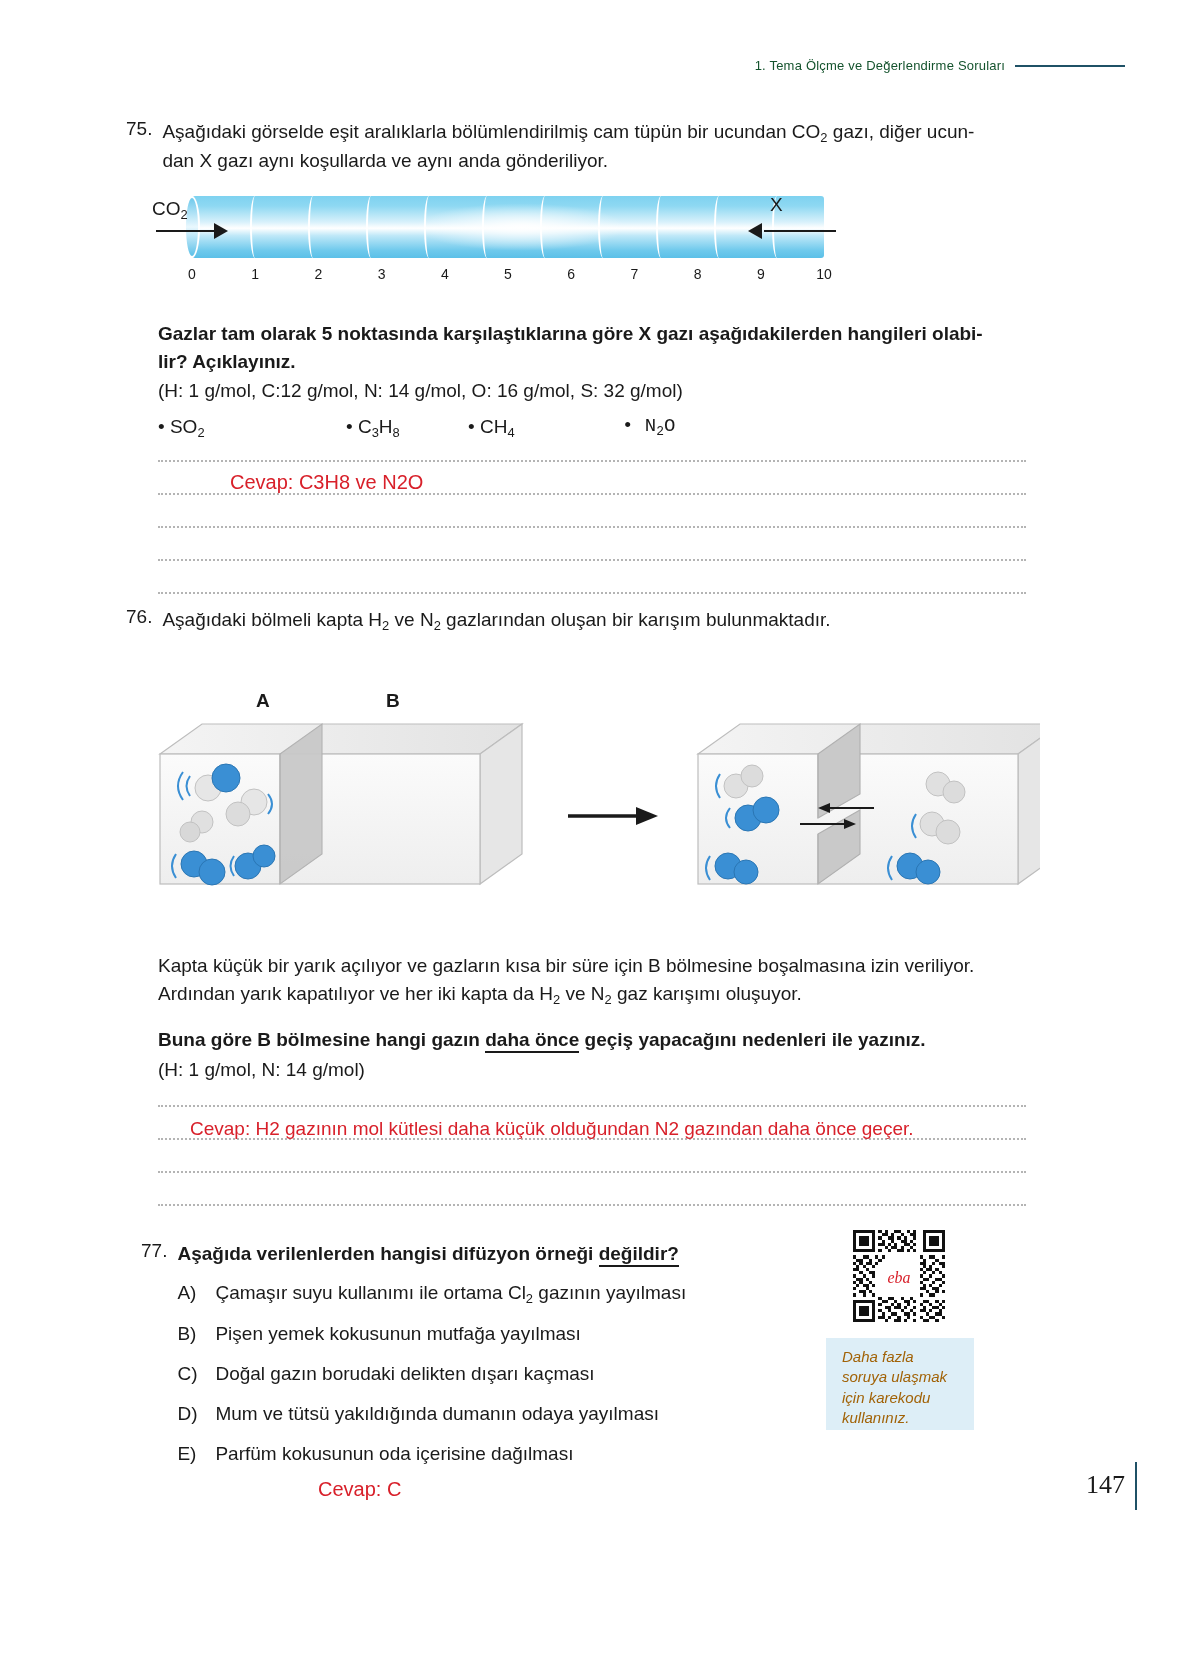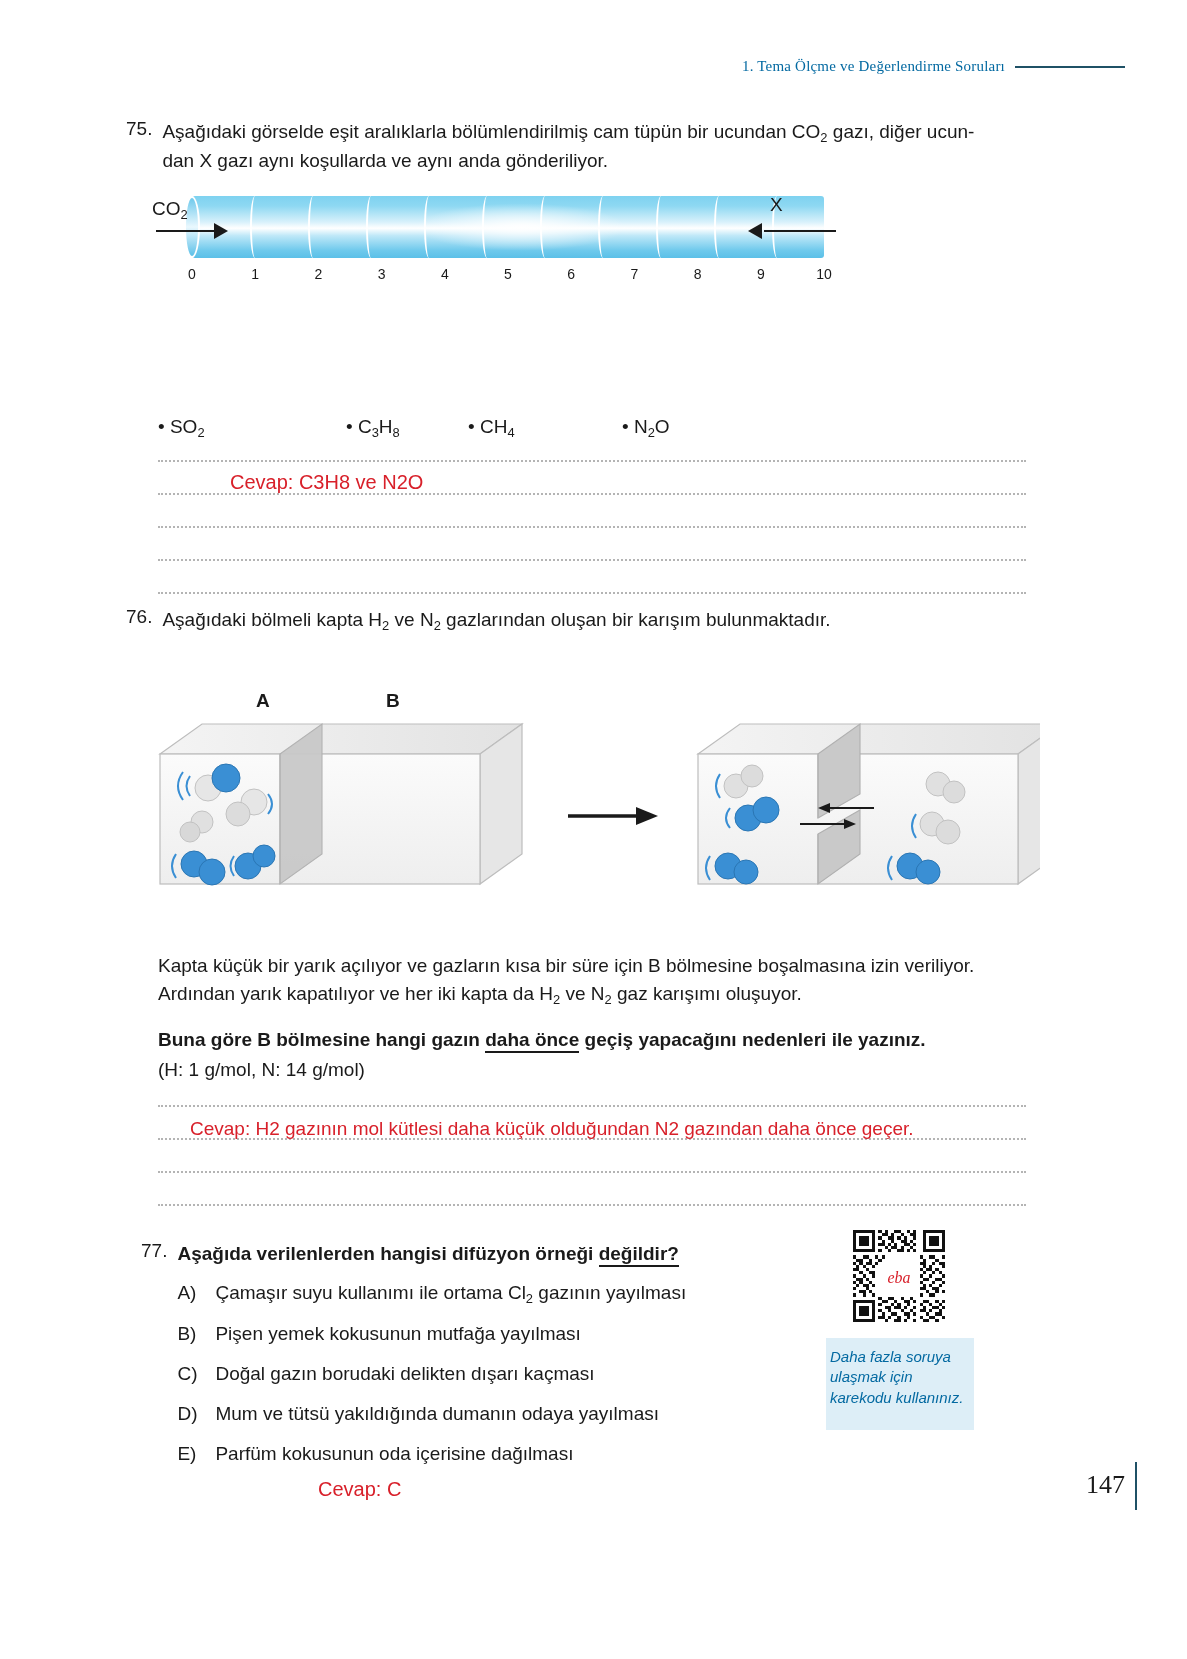--- a/index.html
+++ b/index.html
@@ -13,22 +13,22 @@
     overflow: hidden;
   }
   .page { position: relative; width: 1187px; height: 1659px; }
 
   
   .header {
     position: absolute; top: 58px; right: 62px;
     display: flex; align-items: center; gap: 10px;
   }
   .header-title {
-    font-family: Liberation Serif, serif;
-    font-size: 15px; color: #0369a1; letter-spacing: .2px;
+    font-family: Liberation Sans, sans-serif;
+    font-size: 13px; color: #14532d; letter-spacing: .2px;
   }
   .header-rule { width: 110px; height: 2px; background: #1f5166; }
 
   
   .q { position: absolute; }
   .qnum { font-weight: normal; font-size: 19px; }
   .qtext { font-size: 19px; line-height: 1.45; }
   .bold { font-weight: bold; }
   .u-line { border-bottom: 2px solid #1a1a1a; padding-bottom: 1px; }
   sub { font-size: .68em; vertical-align: -.28em; }
@@ -86,22 +86,22 @@
 
   
   .opt-list { margin-top: 14px; }
   .opt { display: flex; gap: 12px; font-size: 19px; margin-bottom: 18px; }
   .opt-key { width: 26px; }
 
   
   .qr-box { position: absolute; left: 853px; top: 1230px; width: 92px; height: 92px; }
   .note-box {
     position: absolute; left: 826px; top: 1338px; width: 148px; height: 92px;
-    background: #ddeef7; padding: 9px 4px;
-    font-style: italic; font-size: 15px; line-height: 1.35; color: #0369a1;
+    background: #ddeef7; padding: 9px 16px;
+    font-style: italic; font-size: 15px; line-height: 1.35; color: #a16207;
   }
 
   
   .footer-answer {
     position: absolute; left: 318px; top: 1478px;
     color: #d8202a; font-size: 20px;
   }
   .pageno {
     position: absolute; right: 62px; top: 1470px;
     font-size: 26px; color: #1a1a1a; font-family: "Liberation Serif", serif;
@@ -161,36 +161,41 @@
       <div class="tick" style="left:40%;">4</div>
       <div class="tick" style="left:50%;">5</div>
       <div class="tick" style="left:60%;">6</div>
       <div class="tick" style="left:70%;">7</div>
       <div class="tick" style="left:80%;">8</div>
       <div class="tick" style="left:90%;">9</div>
       <div class="tick" style="left:100%;">10</div>
     </div>
   </div>
 
+  <div class="q" style="left:158px; top:320px; width:880px;">
+    <div class="qtext bold">Gazlar tam olarak 5 noktasında karşılaştıklarına göre X gazı aşağıdakilerden hangileri olabi-</div>
+    <div class="qtext bold">lir? Açıklayınız.</div>
+    <div class="qtext" style="margin-top:2px;">(H: 1 g/mol, C:12 g/mol, N: 14 g/mol, O: 16 g/mol, S: 32 g/mol)</div>
+  </div>
 
   <div class="q" style="left:158px; top:413px; width:600px;">
     <div style="position:relative; height:30px;">
       <div class="qtext" style="position:absolute; left:0;">
         <span>•</span>
         <span>SO</span><sub>2</sub>
       </div>
       <div class="qtext" style="position:absolute; left:188px;">
         <span>•</span>
         <span>C</span><sub>3</sub><span>H</span><sub>8</sub>
       </div>
       <div class="qtext" style="position:absolute; left:310px;text-align:right;">
         <span>•</span>
         <span>CH</span><sub>4</sub>
       </div>
-      <div class="qtext" style="position:absolute; left:464px;">
+      <div class="qtext" style="position:absolute; left:464px;font-family:Liberation Mono, monospace;">
         <span>•</span>
         <span>N</span><sub>2</sub><span>O</span>
       </div>
     </div>
   </div>
 
   <div class="rules" style="left:158px; top:460px; width:868px;">
     <div class="rule"></div>
     <div class="rule" style="margin-top:31px;"></div>
     <div class="rule" style="margin-top:31px;"></div>

